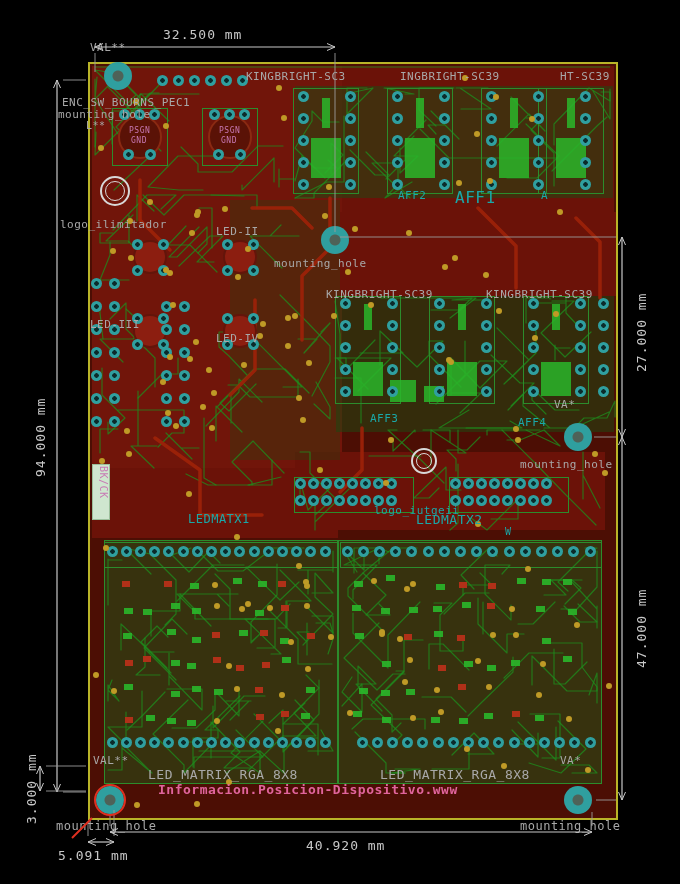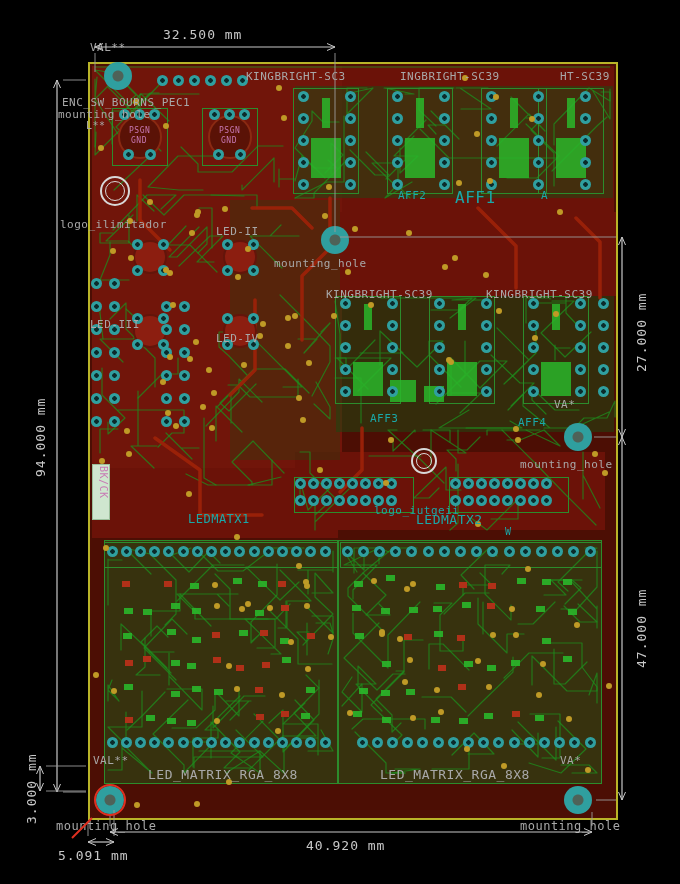--- a/index.html
+++ b/index.html
@@ -744,20 +744,21 @@
     <div class="label lab-cyan" style="left: 505px; top: 527px; z-index: 7; font-size: 10px;">W</div>
     <div class="label lab-pink" style="left: 108px; top: 466px; z-index: 7; font-size: 10px; transform: rotate(90deg);">BK/CK</div>
     <div class="label lab-pink" style="left: 129px; top: 127px; z-index: 7; font-size: 8px;">PSGN</div>
     <div class="label lab-pink" style="left: 131px; top: 137px; z-index: 7; font-size: 8px;">GND</div>
     <div class="label lab-pink" style="left: 219px; top: 127px; z-index: 7; font-size: 8px;">PSGN</div>
     <div class="label lab-pink" style="left: 221px; top: 137px; z-index: 7; font-size: 8px;">GND</div>
     <div class="label lab-gray" style="left: 93px; top: 755px; z-index: 7; font-size: 11px;">VAL**</div>
     <div class="label lab-gray" style="left: 560px; top: 755px; z-index: 7; font-size: 11px;">VA*</div>
     <div class="label lab-gray" style="left: 148px; top: 768px; z-index: 7; font-size: 13px;">LED_MATRIX_RGA_8X8</div>
     <div class="label lab-gray" style="left: 380px; top: 768px; z-index: 7; font-size: 13px;">LED_MATRIX_RGA_8X8</div>
+    <div class="label lab-url" style="left: 158px; top: 783px; z-index: 7; font-size: 13px;">Informacion.Posicion-Dispositivo.www</div>
     <div class="label lab-gray" style="left: 56px; top: 820px; z-index: 7; font-size: 12px;">mounting_hole</div>
     <div class="label lab-gray" style="left: 520px; top: 820px; z-index: 7; font-size: 12px;">mounting_hole</div>
     <svg width="680" height="884" style="z-index: 8;">
       <line x1="95" y1="47" x2="335" y2="47" stroke="#c8c8c8" stroke-width="1.2" opacity="1"></line>
       <line x1="95" y1="47" x2="103" y2="50.5" stroke="#c8c8c8" stroke-width="1" opacity="1"></line>
       <line x1="95" y1="47" x2="103" y2="43.5" stroke="#c8c8c8" stroke-width="1" opacity="1"></line>
       <line x1="335" y1="47" x2="327" y2="50.5" stroke="#c8c8c8" stroke-width="1" opacity="1"></line>
       <line x1="335" y1="47" x2="327" y2="43.5" stroke="#c8c8c8" stroke-width="1" opacity="1"></line>
       <line x1="95" y1="53" x2="95" y2="72" stroke="#9a9a9a" stroke-width="1" opacity="0.9"></line>
       <line x1="335" y1="53" x2="335" y2="232" stroke="#9a9a9a" stroke-width="1" opacity="0.9"></line>

